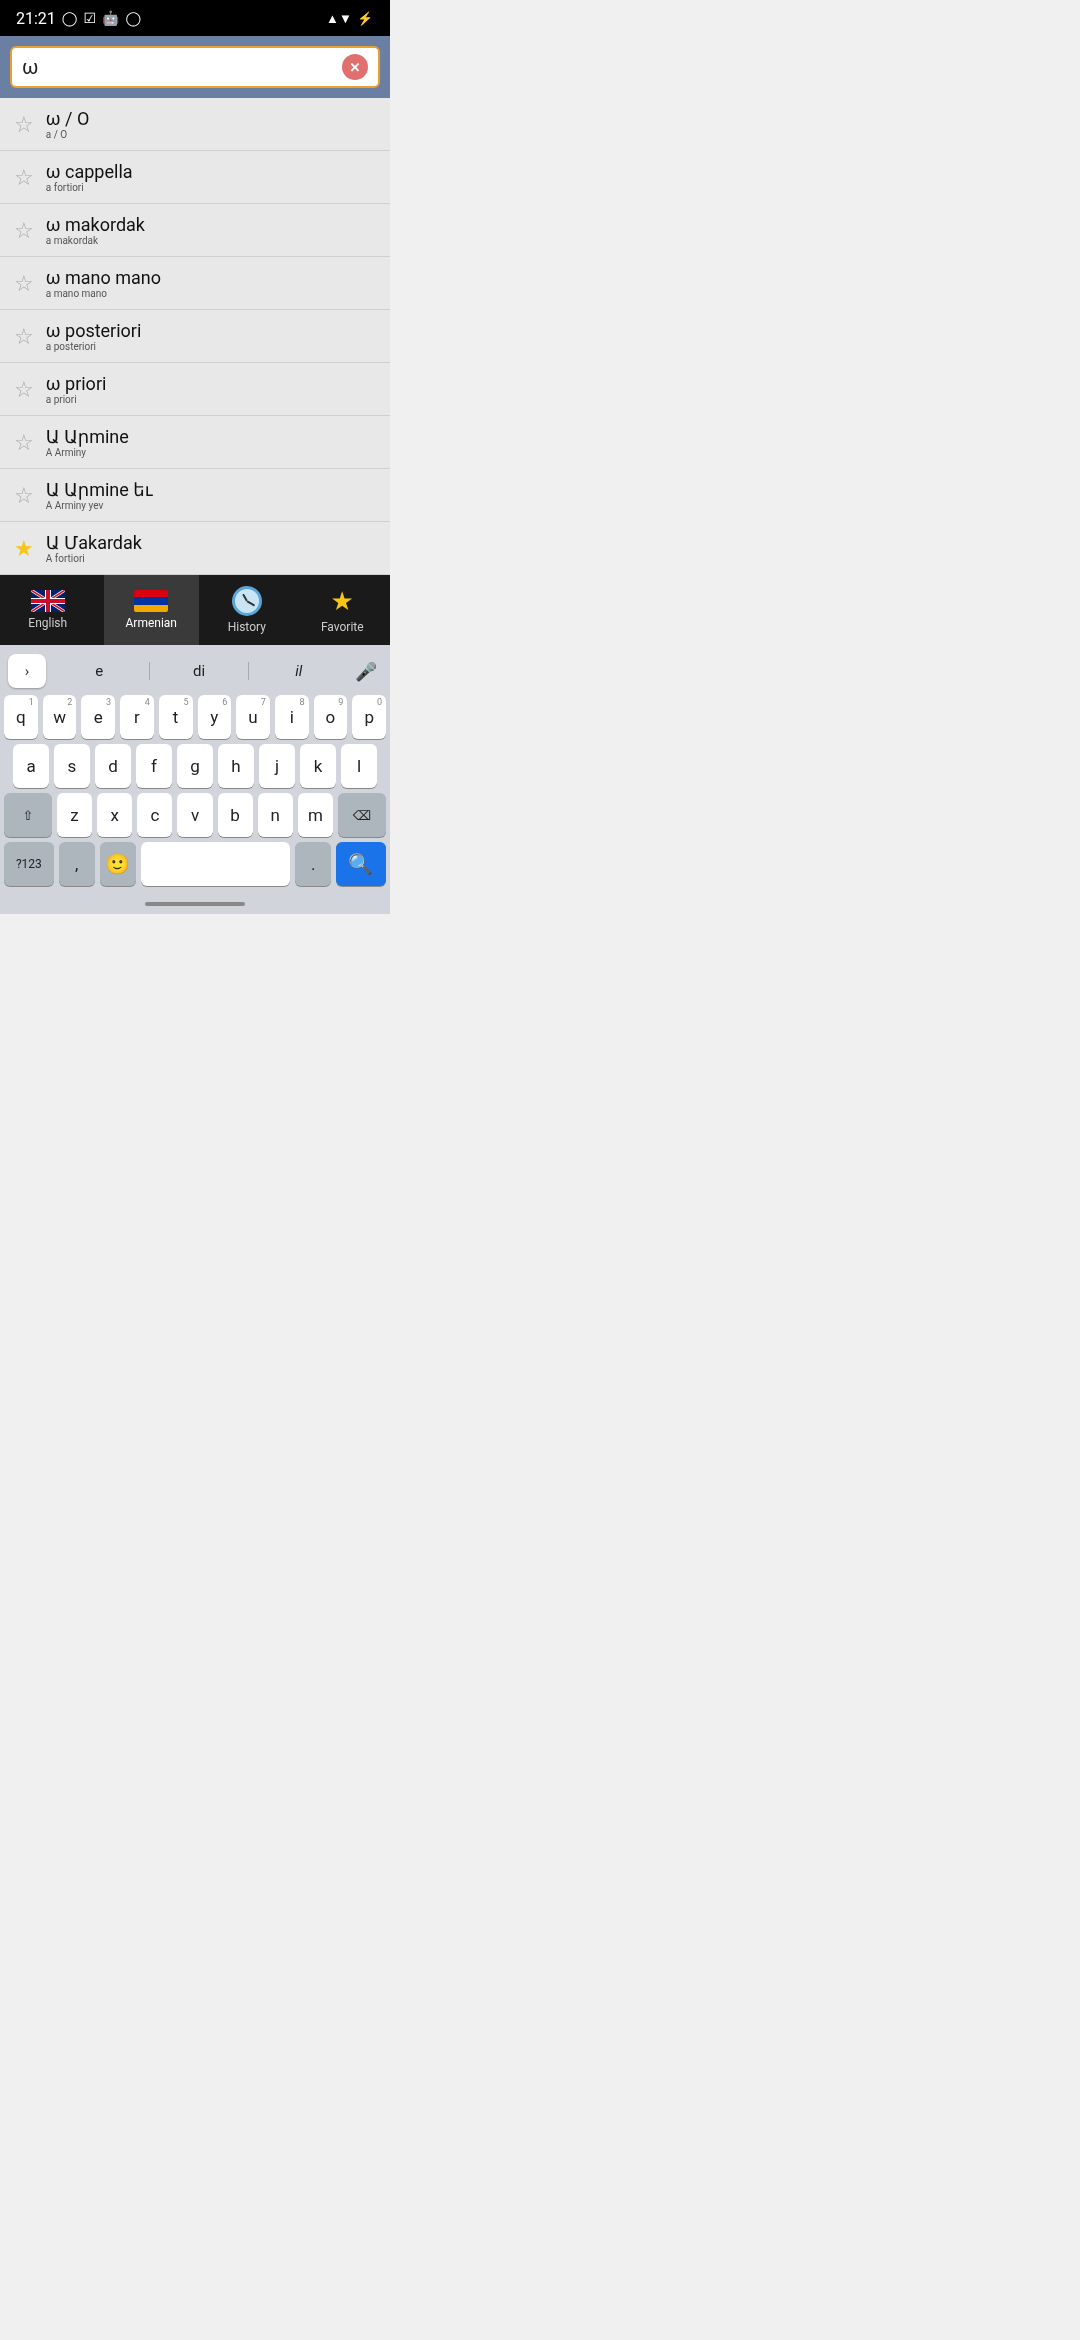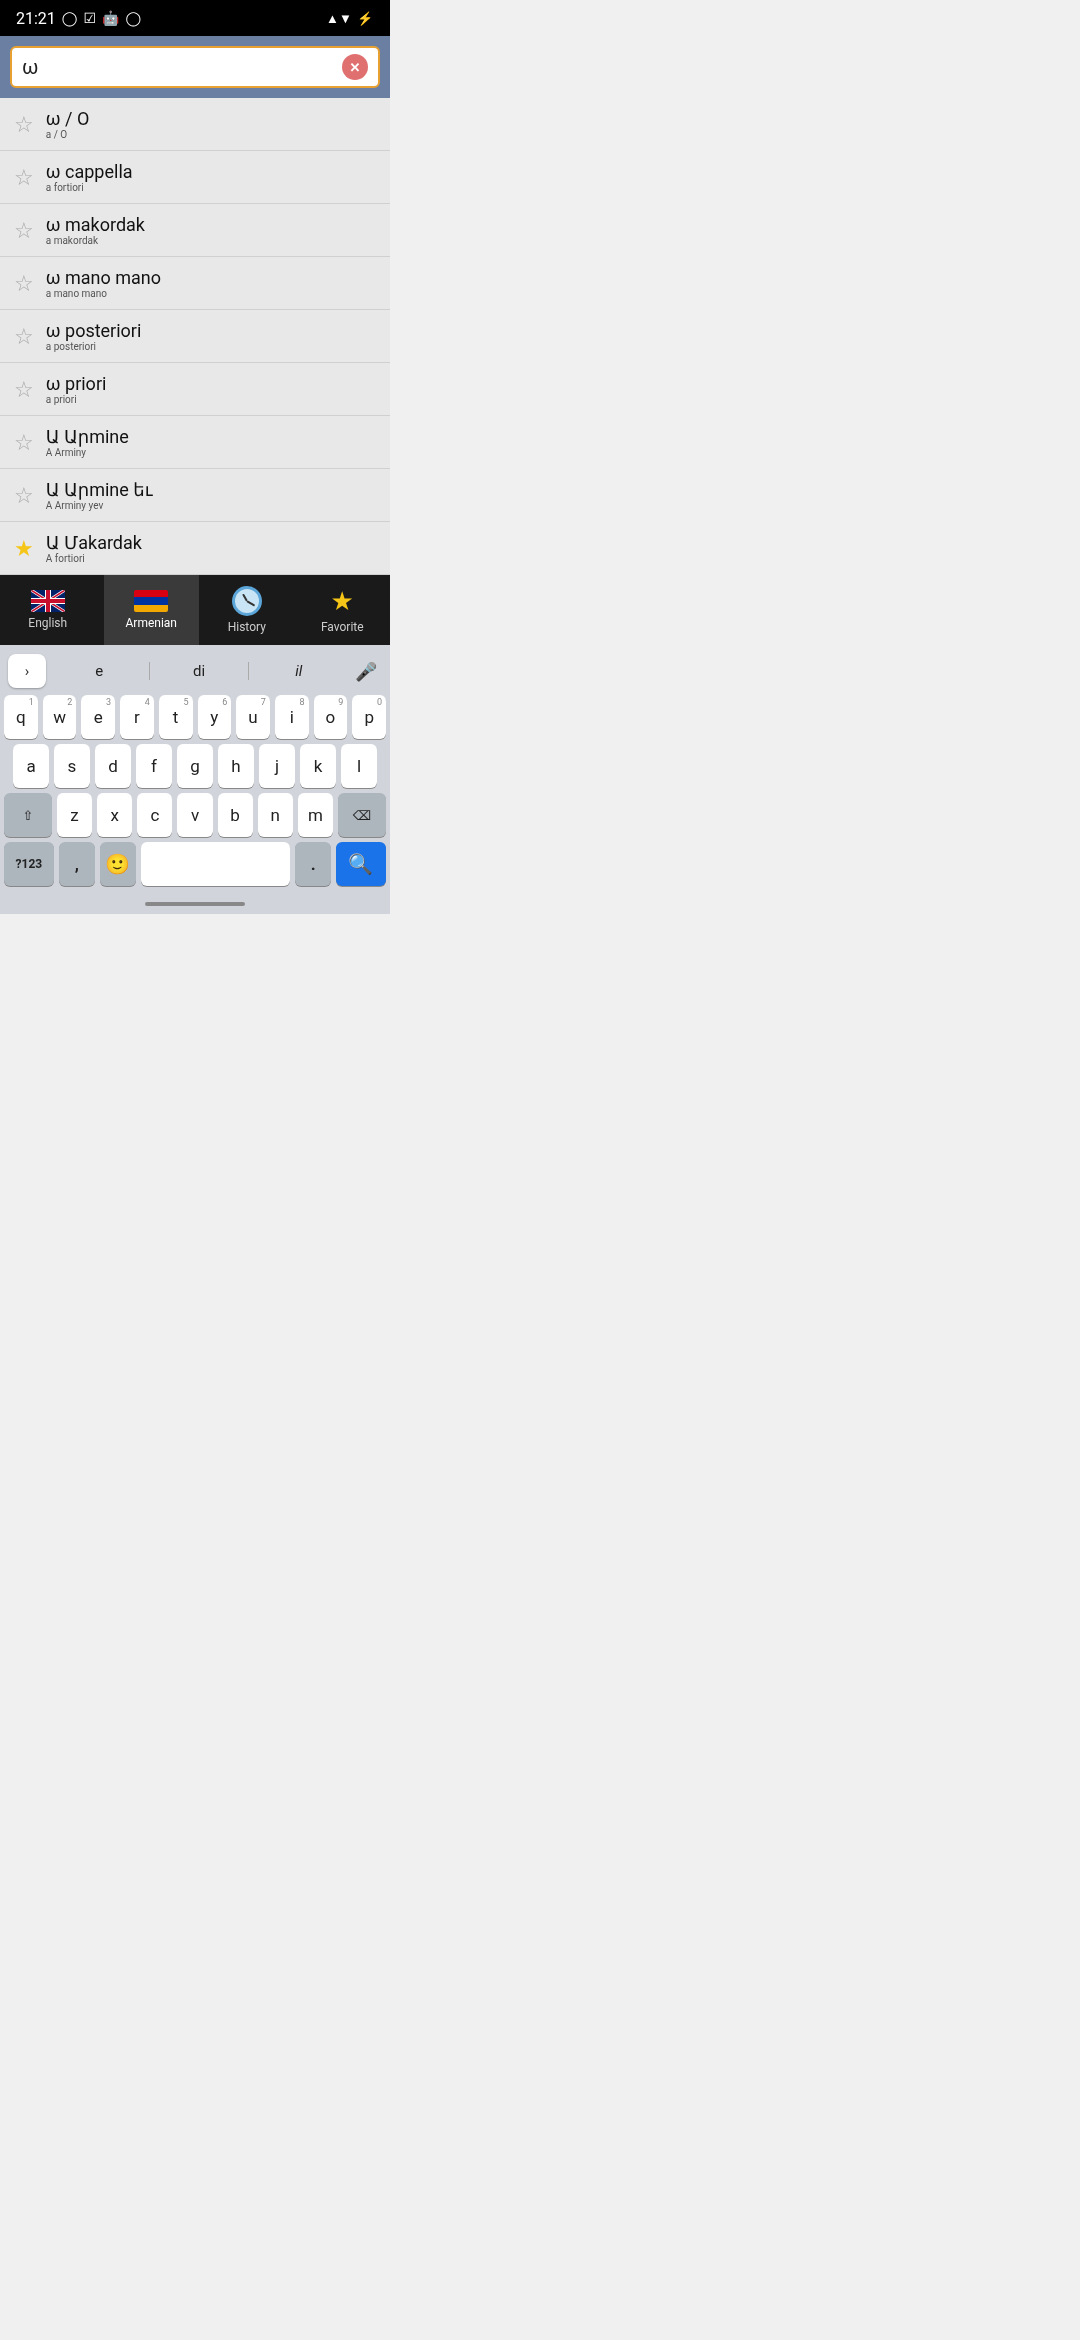--- a/index.html
+++ b/index.html
@@ -319,21 +319,20 @@
       position: absolute;
       top: 2px;
       right: 4px;
     }
 
     .kb-bottom-row {
       display: flex;
       gap: 5px;
       justify-content: flex-end;
       margin-bottom: 4px;
-      font-weight: bold;
     }
 
     .home-indicator {
       background: #d1d5db;
       height: 20px;
       display: flex;
       align-items: center;
       justify-content: center;
     }
     .home-bar {

